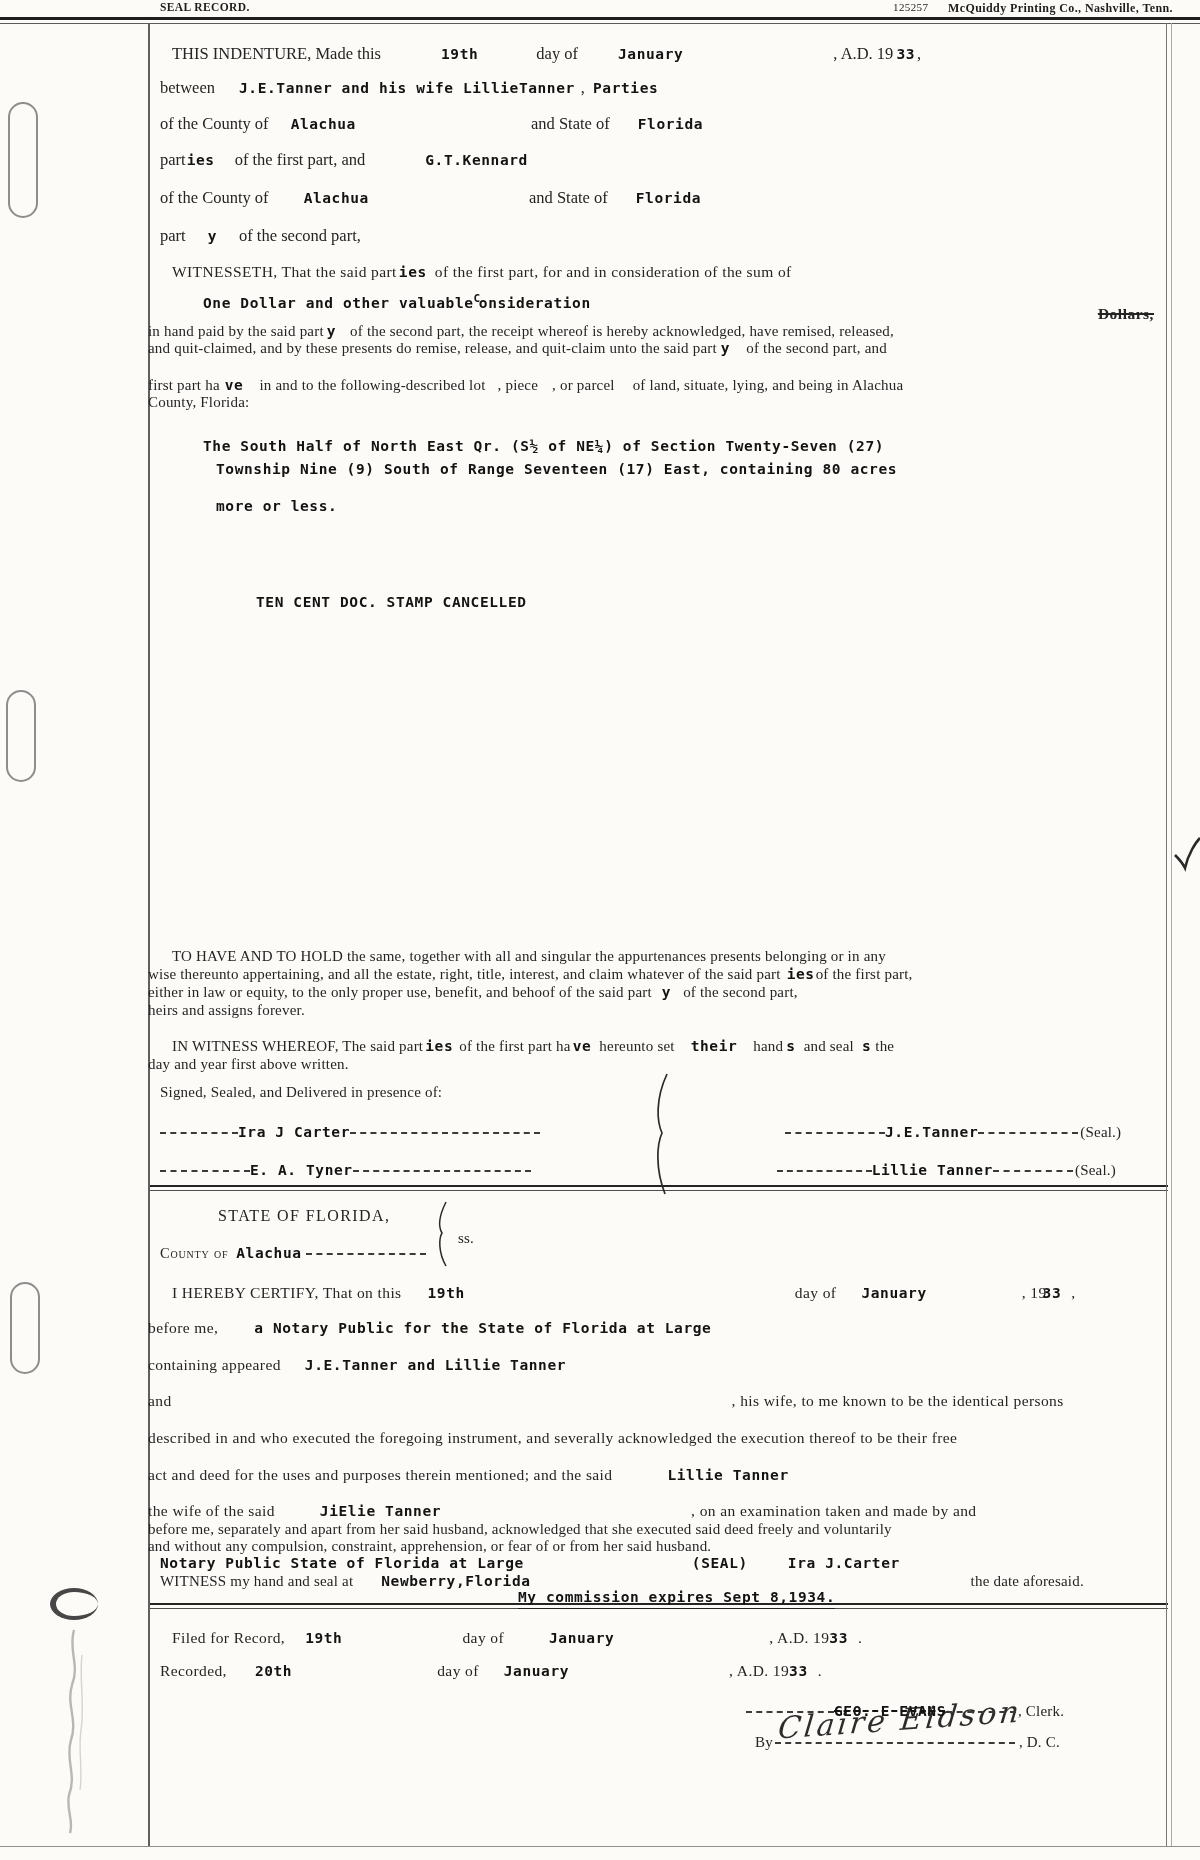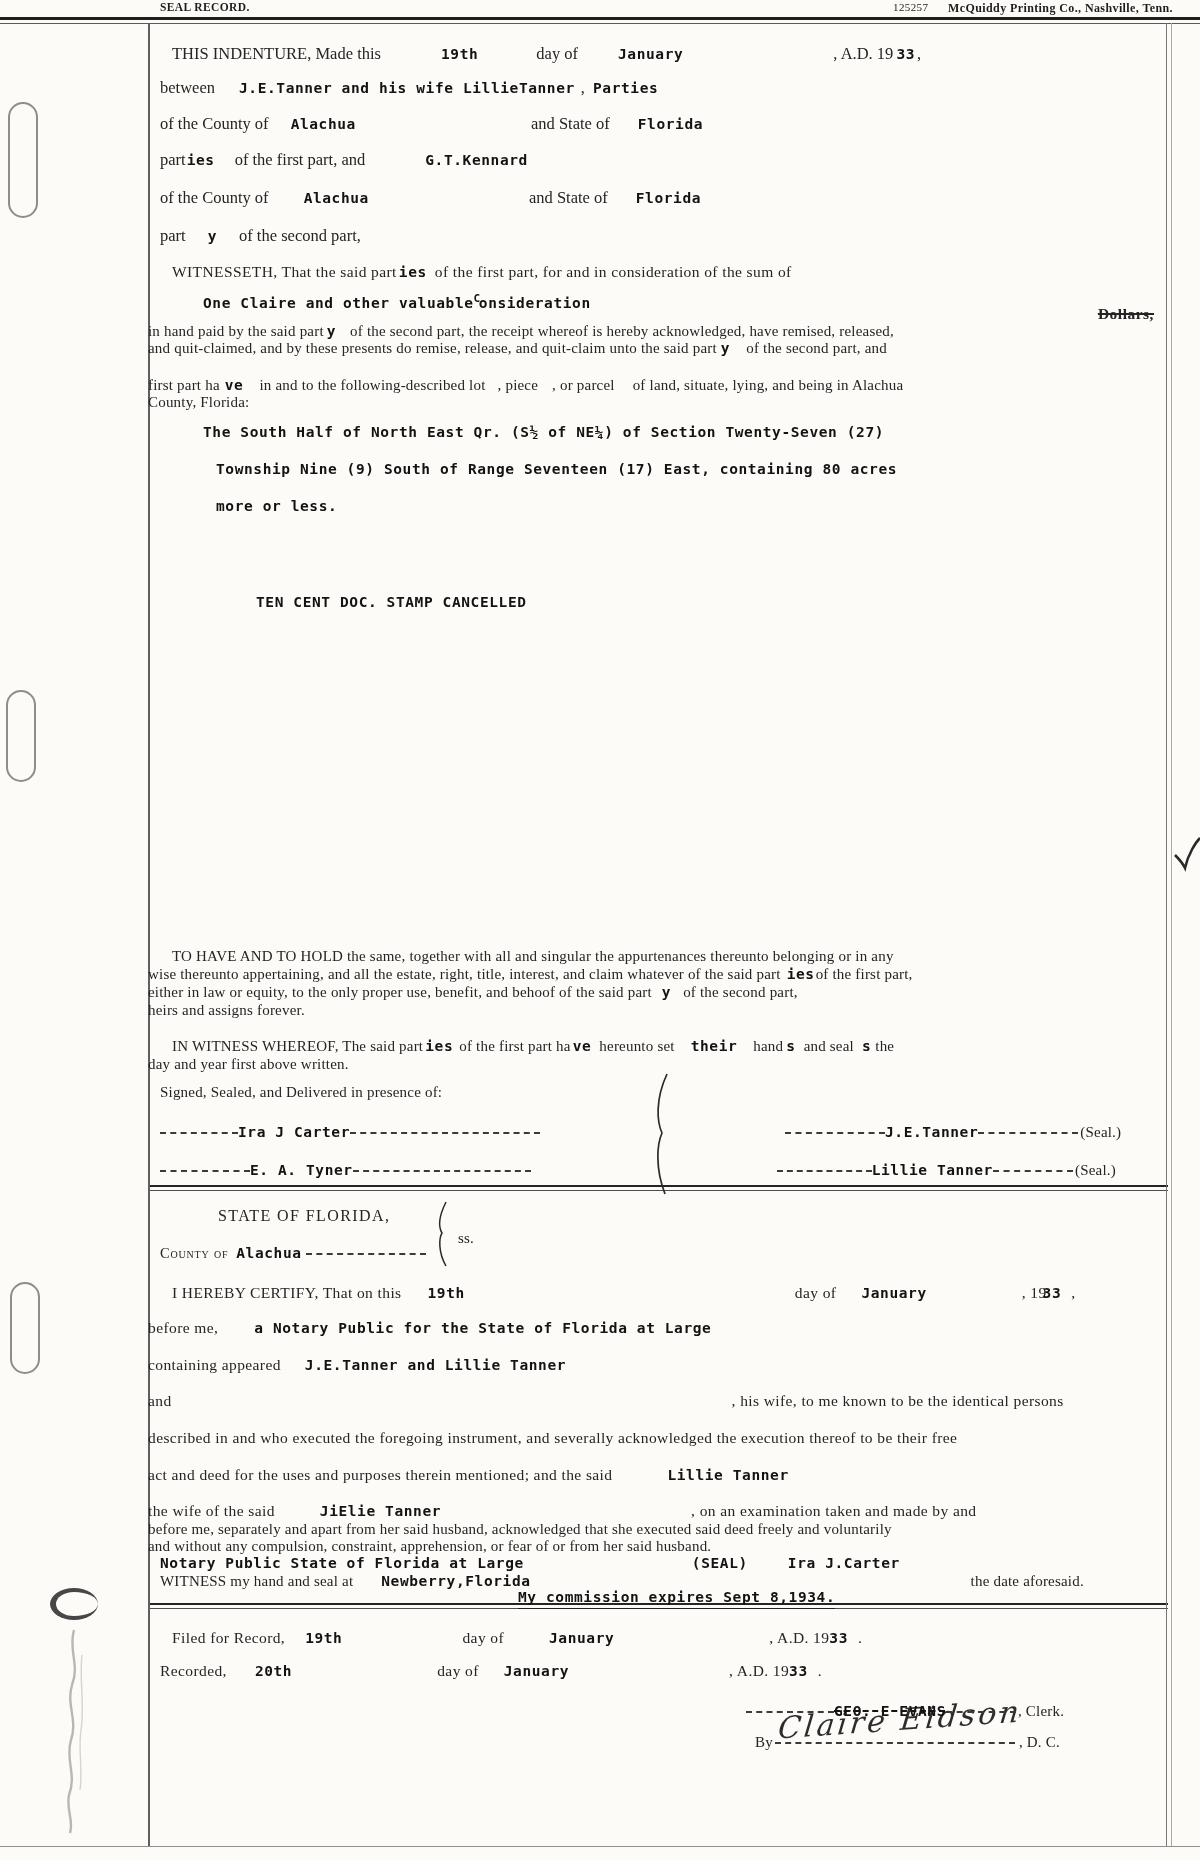--- a/index.html
+++ b/index.html
@@ -76,31 +76,31 @@
   <div class="handwriting">Claire Eidson</div>
 
   <div id="lines-host">
       <div class="line" style="top: 44px; left: 24px;"><span class="seg op">THIS INDENTURE, Made this</span><span class="seg t" style="margin-left: 60px;">19th</span><span class="seg op" style="margin-left: 58px;">day of</span><span class="seg t" style="margin-left: 40px;">January</span><span class="seg op" style="margin-left: 150px;">, A.D. 19</span><span class="seg t" style="margin-left: 3px;">33</span><span class="seg op" style="margin-left: 2px;">,</span></div>
       <div class="line" style="top: 78px; left: 12px;"><span class="seg op">between</span><span class="seg t" style="margin-left: 24px;">J.E.Tanner and his wife LillieTanner</span><span class="seg op" style="margin-left: 6px;">,</span><span class="seg t" style="margin-left: 8px;">Parties</span></div>
       <div class="line" style="top: 114px; left: 12px;"><span class="seg op">of the County of</span><span class="seg t" style="margin-left: 22px;">Alachua</span><span class="seg op" style="margin-left: 175px;">and State of</span><span class="seg t" style="margin-left: 28px;">Florida</span></div>
       <div class="line" style="top: 150px; left: 12px;"><span class="seg op">part</span><span class="seg t" style="margin-left: 1px;">ies</span><span class="seg op" style="margin-left: 20px;">of the first part, and</span><span class="seg t" style="margin-left: 60px;">G.T.Kennard</span></div>
       <div class="line" style="top: 188px; left: 12px;"><span class="seg op">of the County of</span><span class="seg t" style="margin-left: 35px;">Alachua</span><span class="seg op" style="margin-left: 160px;">and State of</span><span class="seg t" style="margin-left: 28px;">Florida</span></div>
       <div class="line" style="top: 226px; left: 12px; text-align: center;"><span class="seg op">part</span><span class="seg t" style="margin-left: 22px;">y</span><span class="seg op" style="margin-left: 22px;">of the second part,</span></div>
       <div class="line" style="top: 262px; left: 24px;"><span class="seg p2">WITNESSETH, That the said part</span><span class="seg t" style="margin-left: 2px;">ies</span><span class="seg p2" style="margin-left: 8px;">of the first part, for and in consideration of the sum of</span></div>
-      <div class="line" style="top: 289px; left: 55px;"><span class="seg t">One Claire and other valuable</span><span class="seg t sup">C</span><span class="seg t">onsideration</span></div>
+      <div class="line" style="top: 289px; left: 55px;"><span class="seg t">One Dollar and other valuable</span><span class="seg t sup">C</span><span class="seg t">onsideration</span></div>
       <div class="line" style="top: 304px; right: 14px; left: auto;"><span class="seg p strike">Dollars,</span></div>
       <div class="line" style="top: 321px; left: 0px;"><span class="seg p">in hand paid by the said part</span><span class="seg t" style="margin-left: 3px;">y</span><span class="seg p" style="margin-left: 14px;">of the second part, the receipt whereof is hereby acknowledged, have remised, released,</span></div>
       <div class="line" style="top: 338px; left: 0px;"><span class="seg p">and quit-claimed, and by these presents do remise, release, and quit-claim unto the said part</span><span class="seg t" style="margin-left: 4px;">y</span><span class="seg p" style="margin-left: 16px;">of the second part, and</span></div>
       <div class="line" style="top: 375px; left: 0px;"><span class="seg p">first part ha</span><span class="seg t" style="margin-left: 5px;">ve</span><span class="seg p" style="margin-left: 16px;">in and to the following-described lot</span><span class="seg p" style="margin-left: 12px;">, piece</span><span class="seg p" style="margin-left: 14px;">, or parcel</span><span class="seg p" style="margin-left: 18px;">of land, situate, lying, and being in Alachua</span></div>
       <div class="line" style="top: 392px; left: 0px;"><span class="seg p">County, Florida:</span></div>
-      <div class="line" style="top: 422px; left: 55px; text-align: right;"><span class="seg t">The South Half of North East  Qr. (S½ of NE¼) of Section Twenty-Seven (27)</span></div>
+      <div class="line" style="top: 436px; left: 55px; text-align: right;"><span class="seg t">The South Half of North East  Qr. (S½ of NE¼) of Section Twenty-Seven (27)</span></div>
       <div class="line" style="top: 459px; left: 68px;"><span class="seg t">Township Nine (9) South of Range Seventeen (17) East, containing 80 acres</span></div>
       <div class="line" style="top: 496px; left: 68px;"><span class="seg t">more or less.</span></div>
       <div class="line" style="top: 592px; left: 108px;"><span class="seg t">TEN CENT DOC. STAMP CANCELLED</span></div>
-      <div class="line" style="top: 946px; left: 24px;"><span class="seg p">TO HAVE AND TO HOLD the same, together with all and singular the appurtenances thereunto belonging or in any</span></div>
+      <div class="line" style="top: 946px; left: 24px;"><span class="seg p">TO HAVE AND TO HOLD the same, together with all and singular the appurtenances presents belonging or in any</span></div>
       <div class="line" style="top: 964px; left: 0px;"><span class="seg p">wise thereunto appertaining, and all the estate, right, title, interest, and claim whatever of the said part</span><span class="seg t" style="margin-left: 6px;">ies</span><span class="seg p" style="margin-left: 1px;">of the first part,</span></div>
       <div class="line" style="top: 982px; left: 0px;"><span class="seg p">either in law or equity, to the only proper use, benefit, and behoof of the said part</span><span class="seg t" style="margin-left: 10px;">y</span><span class="seg p" style="margin-left: 12px;">of the second part,</span></div>
       <div class="line" style="top: 1000px; left: 0px;"><span class="seg p">heirs and assigns forever.</span></div>
       <div class="line" style="top: 1036px; left: 24px;"><span class="seg p">IN WITNESS WHEREOF, The said part</span><span class="seg t" style="margin-left: 2px;">ies</span><span class="seg p" style="margin-left: 6px;">of the first part ha</span><span class="seg t" style="margin-left: 2px;">ve</span><span class="seg p" style="margin-left: 8px;">hereunto set</span><span class="seg t" style="margin-left: 16px;">their</span><span class="seg p" style="margin-left: 16px;">hand</span><span class="seg t" style="margin-left: 3px;">s</span><span class="seg p" style="margin-left: 8px;">and seal</span><span class="seg t" style="margin-left: 8px;">s</span><span class="seg p" style="margin-left: 4px;">the</span></div>
       <div class="line" style="top: 1054px; left: 0px;"><span class="seg p">day and year first above written.</span></div>
       <div class="line" style="top: 1082px; left: 12px;"><span class="seg p">Signed, Sealed, and Delivered in presence of:</span></div>
       <div class="line" style="top: 1122px; left: 12px;"><span class="seg dash" style="width: 78px;"></span><span class="seg t">Ira J Carter</span><span class="seg dash" style="width: 190px;"></span><span class="seg dash" style="margin-left: 245px; width: 100px;"></span><span class="seg t">J.E.Tanner</span><span class="seg dash" style="width: 100px;"></span><span class="seg p" style="margin-left: 2px;">(Seal.)</span></div>
       <div class="line" style="top: 1160px; left: 12px;"><span class="seg dash" style="width: 90px;"></span><span class="seg t">E. A. Tyner</span><span class="seg dash" style="width: 178px;"></span><span class="seg dash" style="margin-left: 246px; width: 95px;"></span><span class="seg t">Lillie Tanner</span><span class="seg dash" style="width: 80px;"></span><span class="seg p" style="margin-left: 2px;">(Seal.)</span></div>
       <div class="line" style="top: 1206px; left: 70px;"><span class="seg op2">STATE OF FLORIDA,</span></div>
       <div class="line" style="top: 1228px; left: 310px;"><span class="seg p">ss.</span></div>

